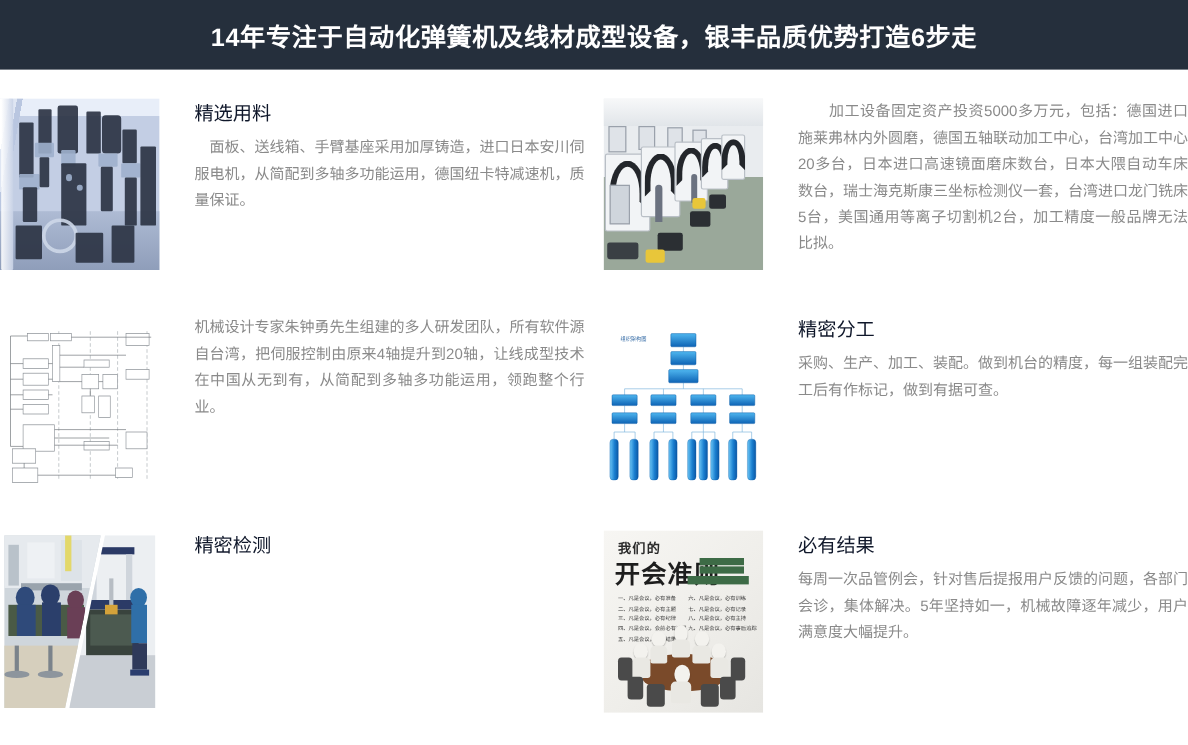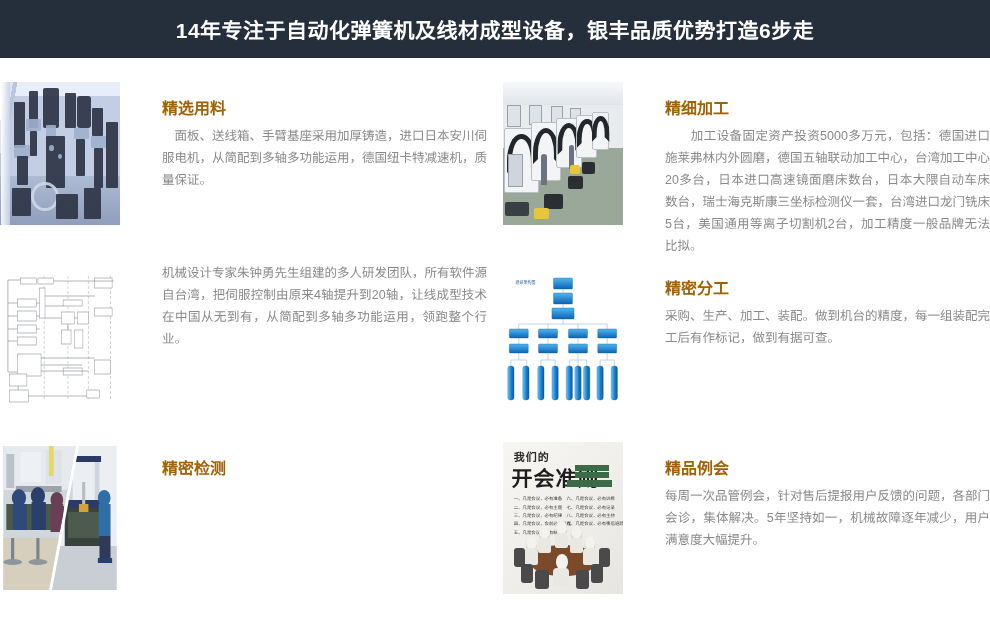--- a/index.html
+++ b/index.html
@@ -29,29 +29,29 @@
   }
   .cell{position:absolute;}
   .cell.c0{left:0px;  top:24px;  width:487px;}
   .cell.c1{left:503px;top:24px;  width:487px;}
   .cell.c2{left:0px;  top:204px; width:487px;}
   .cell.c3{left:503px;top:204px; width:487px;}
   .cell.c4{left:0px;  top:384px; width:487px;}
   .cell.c5{left:503px;top:384px; width:487px;}
 
   .thumb{
-    position:absolute;left:0;top:0;width:120px;height:143px;
+    position:absolute;left:0;top:0;width:133px;height:143px;
     overflow:hidden;background:#ffffff;
   }
   .cell.c4 .thumb, .cell.c5 .thumb{height:152px;}
 
   .copy{position:absolute;left:162px;top:0;width:325px;}
   .feat-title{
-    font-size:16px;color:#a16207;margin:17px 0 6px 0;line-height:20px;
-    font-weight:bold;
+    font-size:16px;color:#0f172a;margin:4px 0 6px 0;line-height:20px;
+    font-weight:normal;
   }
   .feat-body{
     font-size:12.5px;color:#8a8a8a;line-height:22px;
     text-align:justify;text-indent:0;
   }
 
   
   .art{position:absolute;inset:0;width:100%;height:100%;}
 
   
@@ -171,21 +171,20 @@
           <div class="person" style="left:55%;top:44%;width:4%;height:17%;"></div>
           <div class="pallet" style="left:34%;top:78%;width:16%;height:11%;"></div>
           <div class="pallet" style="left:54%;top:66%;width:13%;height:9%;"></div>
           <div class="pallet" style="left:66%;top:56%;width:11%;height:8%;"></div>
           <div class="ylw" style="left:26%;top:88%;width:12%;height:8%;"></div>
           <div class="ylw" style="left:56%;top:58%;width:8%;height:6%;"></div>
           <div class="pallet" style="left:2%;top:84%;width:20%;height:10%;background:#3a3f44;"></div>
         </div>
       </div>
       <div class="copy">
-        <div class="feat-title">精细加工</div>
         <div class="feat-body">　　加工设备固定资产投资5000多万元，包括：德国进口施莱弗林内外圆磨，德国五轴联动加工中心，台湾加工中心20多台，日本进口高速镜面磨床数台，日本大隈自动车床数台，瑞士海克斯康三坐标检测仪一套，台湾进口龙门铣床5台，美国通用等离子切割机2台，加工精度一般品牌无法比拟。</div>
       </div>
     </div>
 
     <div class="cell c2">
       <div class="thumb">
         <svg class="art art-diagram" viewBox="0 0 152 143" preserveAspectRatio="none">
           <rect x="0" y="0" width="152" height="143" fill="#ffffff"></rect>
           <g stroke="#9aa0a6" stroke-width="0.5" fill="none" stroke-dasharray="3 2">
             <line x1="56" y1="14" x2="56" y2="138"></line>
@@ -415,19 +414,19 @@
           <div class="body" style="left:42%;top:83%;width:13%;height:12%;"></div>
           <div class="chair" style="left:15%;top:80%;width:10%;height:13%;"></div>
           <div class="chair" style="left:27%;top:84%;width:11%;height:13%;"></div>
           <div class="chair" style="left:61%;top:84%;width:11%;height:13%;"></div>
           <div class="chair" style="left:73%;top:80%;width:10%;height:13%;"></div>
           <div class="chair" style="left:9%;top:70%;width:9%;height:12%;"></div>
           <div class="chair" style="left:80%;top:70%;width:9%;height:12%;"></div>
         </div>
       </div>
       <div class="copy">
-        <div class="feat-title">精品例会</div>
+        <div class="feat-title">必有结果</div>
         <div class="feat-body">每周一次品管例会，针对售后提报用户反馈的问题，各部门会诊，集体解决。5年坚持如一，机械故障逐年减少，用户满意度大幅提升。</div>
       </div>
     </div>
 
   </div>
 </div>
 
 </body></html>

